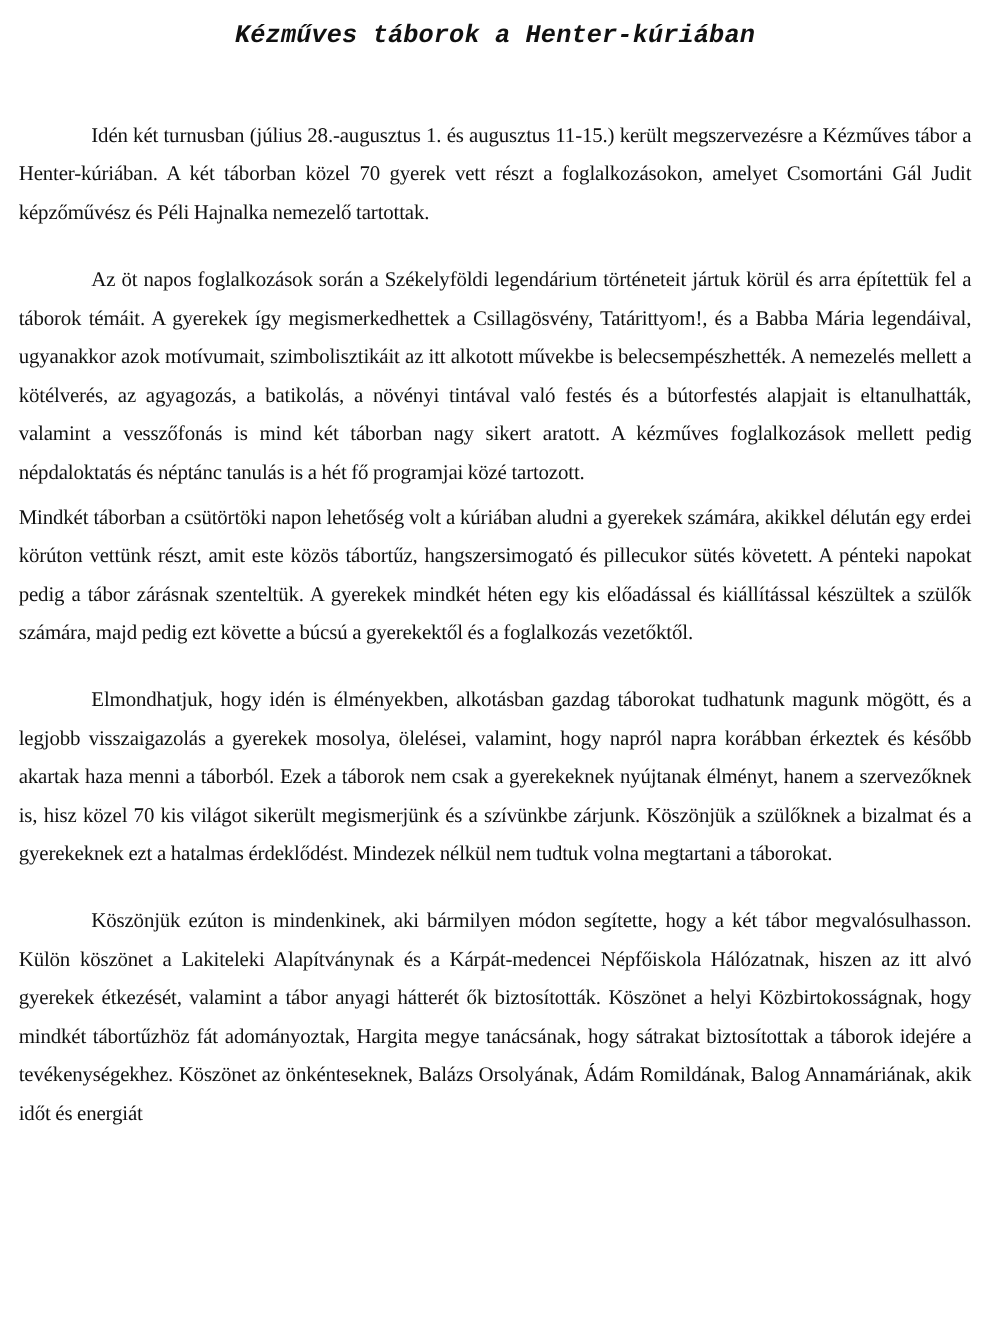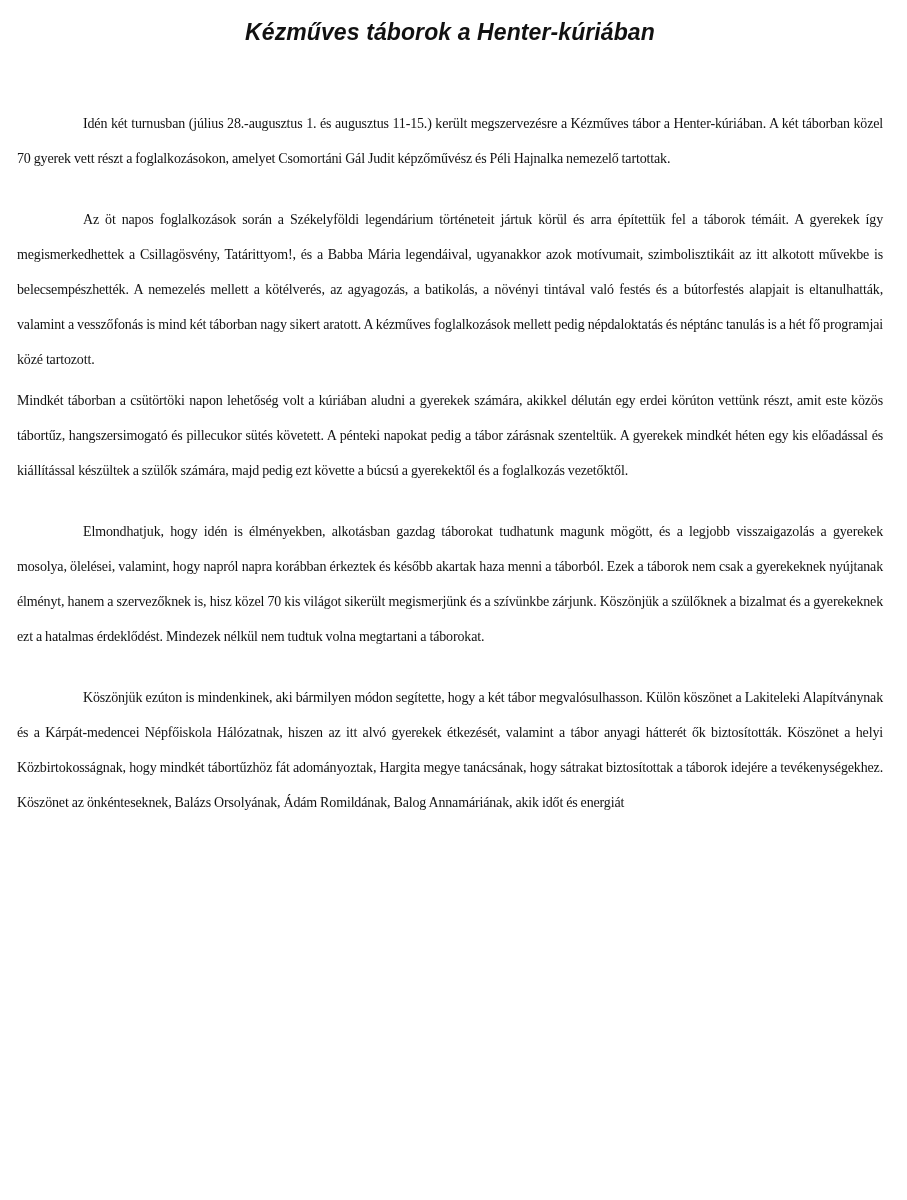--- a/index.html
+++ b/index.html
@@ -20,37 +20,37 @@
       left: 17px;
       top: 0;
       width: 866px;
     }
     .title {
       position: absolute;
       left: 0;
       top: 16px;
       width: 866px;
       text-align: center;
-      font-family: Liberation Sans, sans-serif;
+      font-family: Liberation Mono, monospace;
       font-weight: bold;
       font-style: italic;
       font-size: 23px;
       line-height: 32px;
       margin: 0;
       letter-spacing: 0.1px;
     }
     .body {
       position: absolute;
       left: 0;
       top: 106px;
       width: 866px;
     }
     .para {
       margin: 0;
-      font-size: 14px;
+      font-size: 19px;
       line-height: 35px;
       text-align: justify;
       text-align-last: left;
       letter-spacing: -0.15px;
       word-spacing: -0.3px;
     }
     .para.indent {
       text-indent: 66px;
     }
     .gap-big { margin-top: 26px; }

